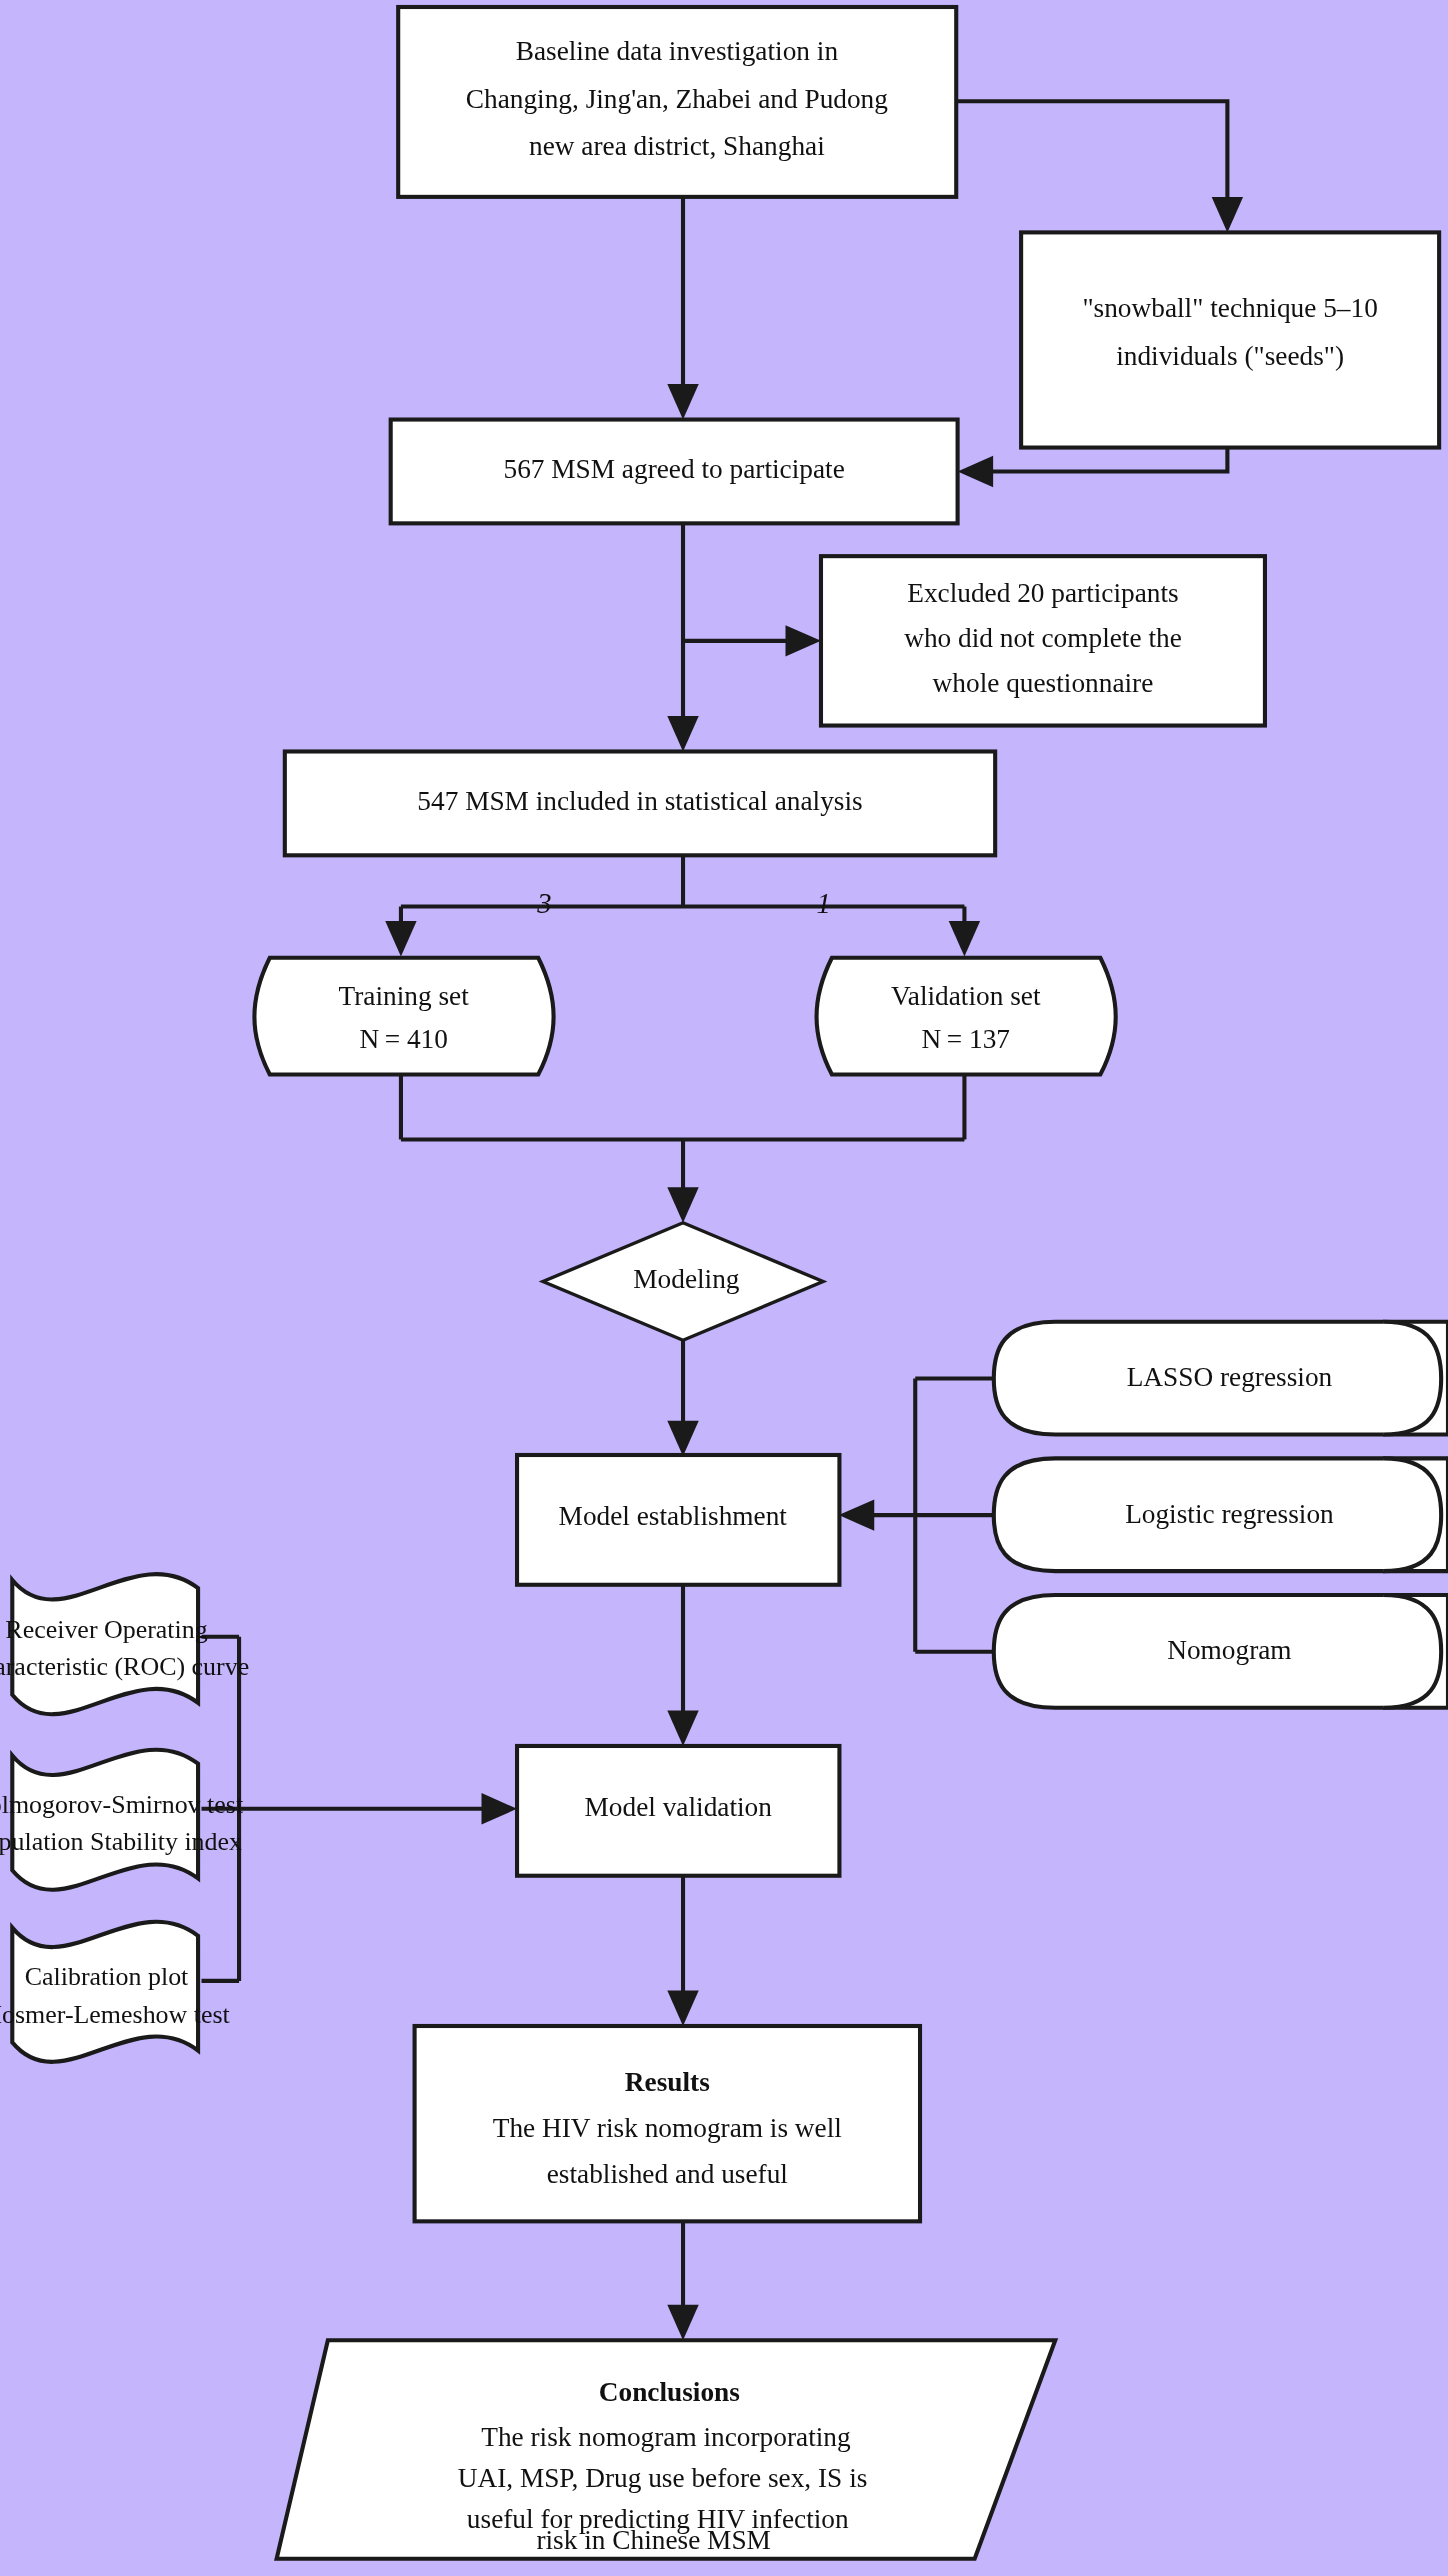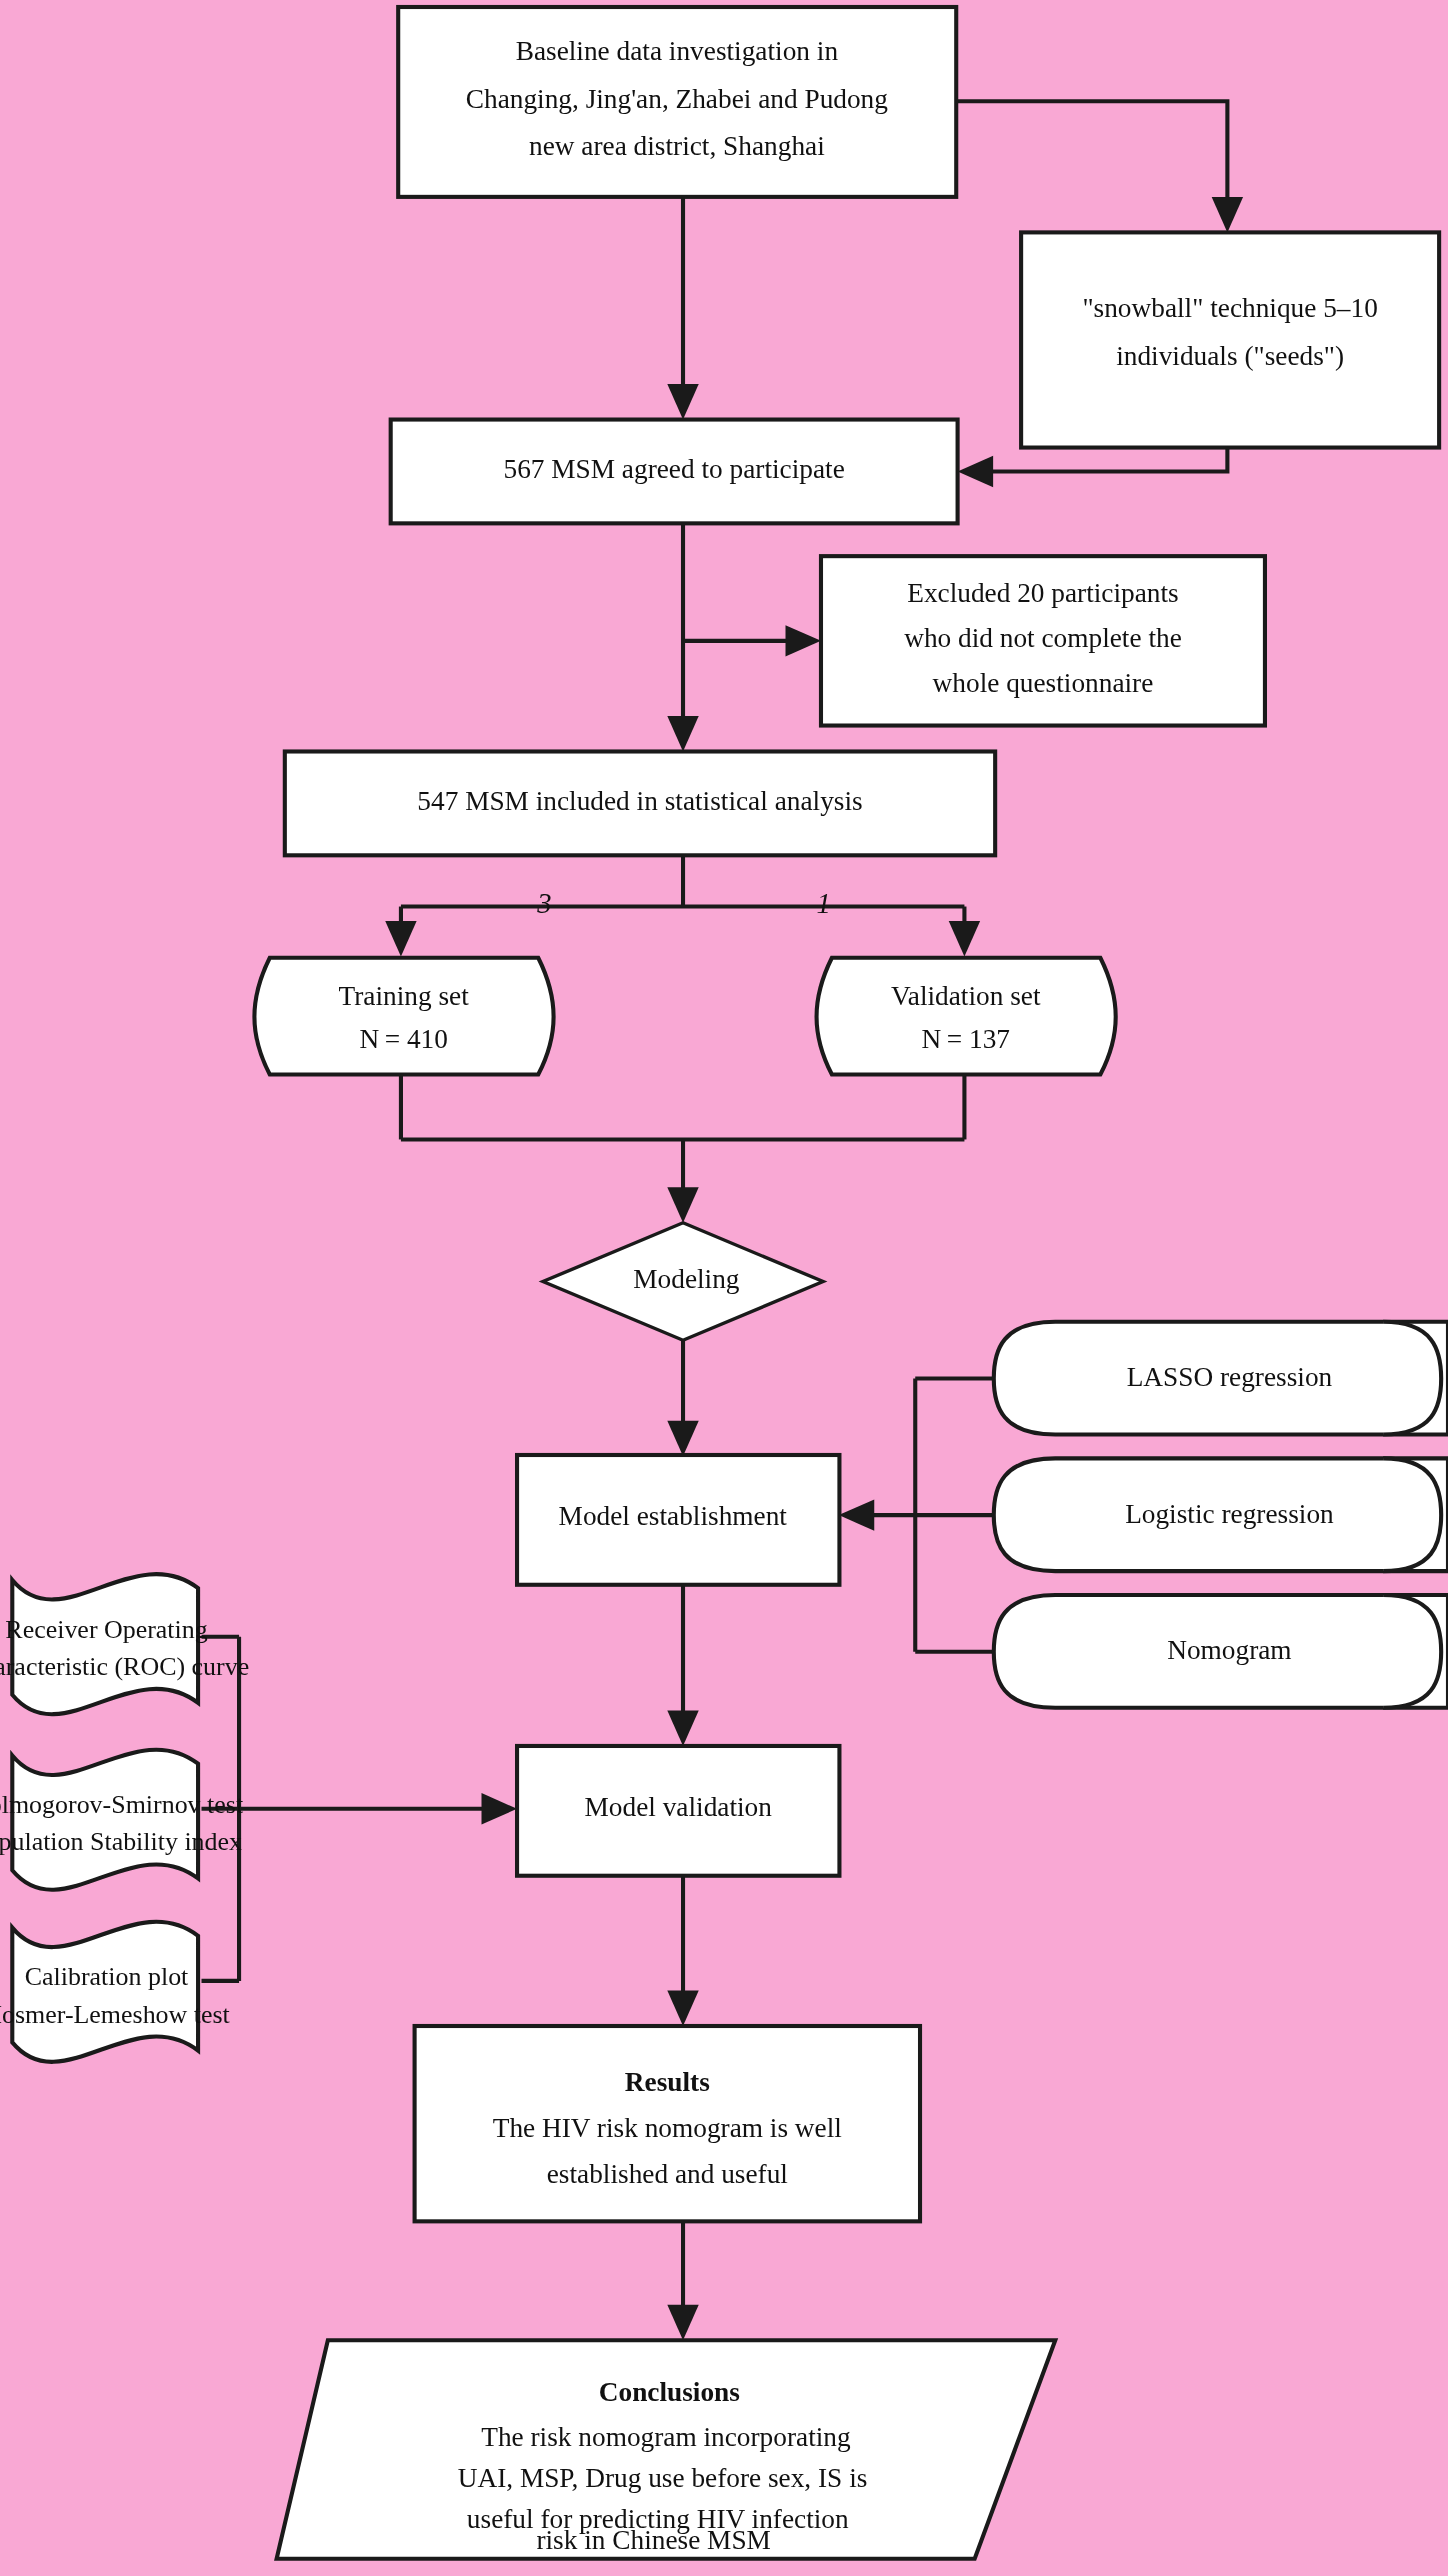--- a/index.html
+++ b/index.html
@@ -7,21 +7,21 @@
     padding: 0;
     background: #ffffff;
   }
   body {
     font-family: "Liberation Serif", "DejaVu Serif", serif;
   }
   #flowchart-root {
     position: relative;
     width: 1448px;
     height: 2576px;
-    background: #f9a8d4;
+    background: #c4b5fd;
     overflow: hidden;
   }
   svg#flow-svg {
     position: absolute;
     top: 0;
     left: 0;
     width: 1448px;
     height: 2576px;
     display: block;
   }

